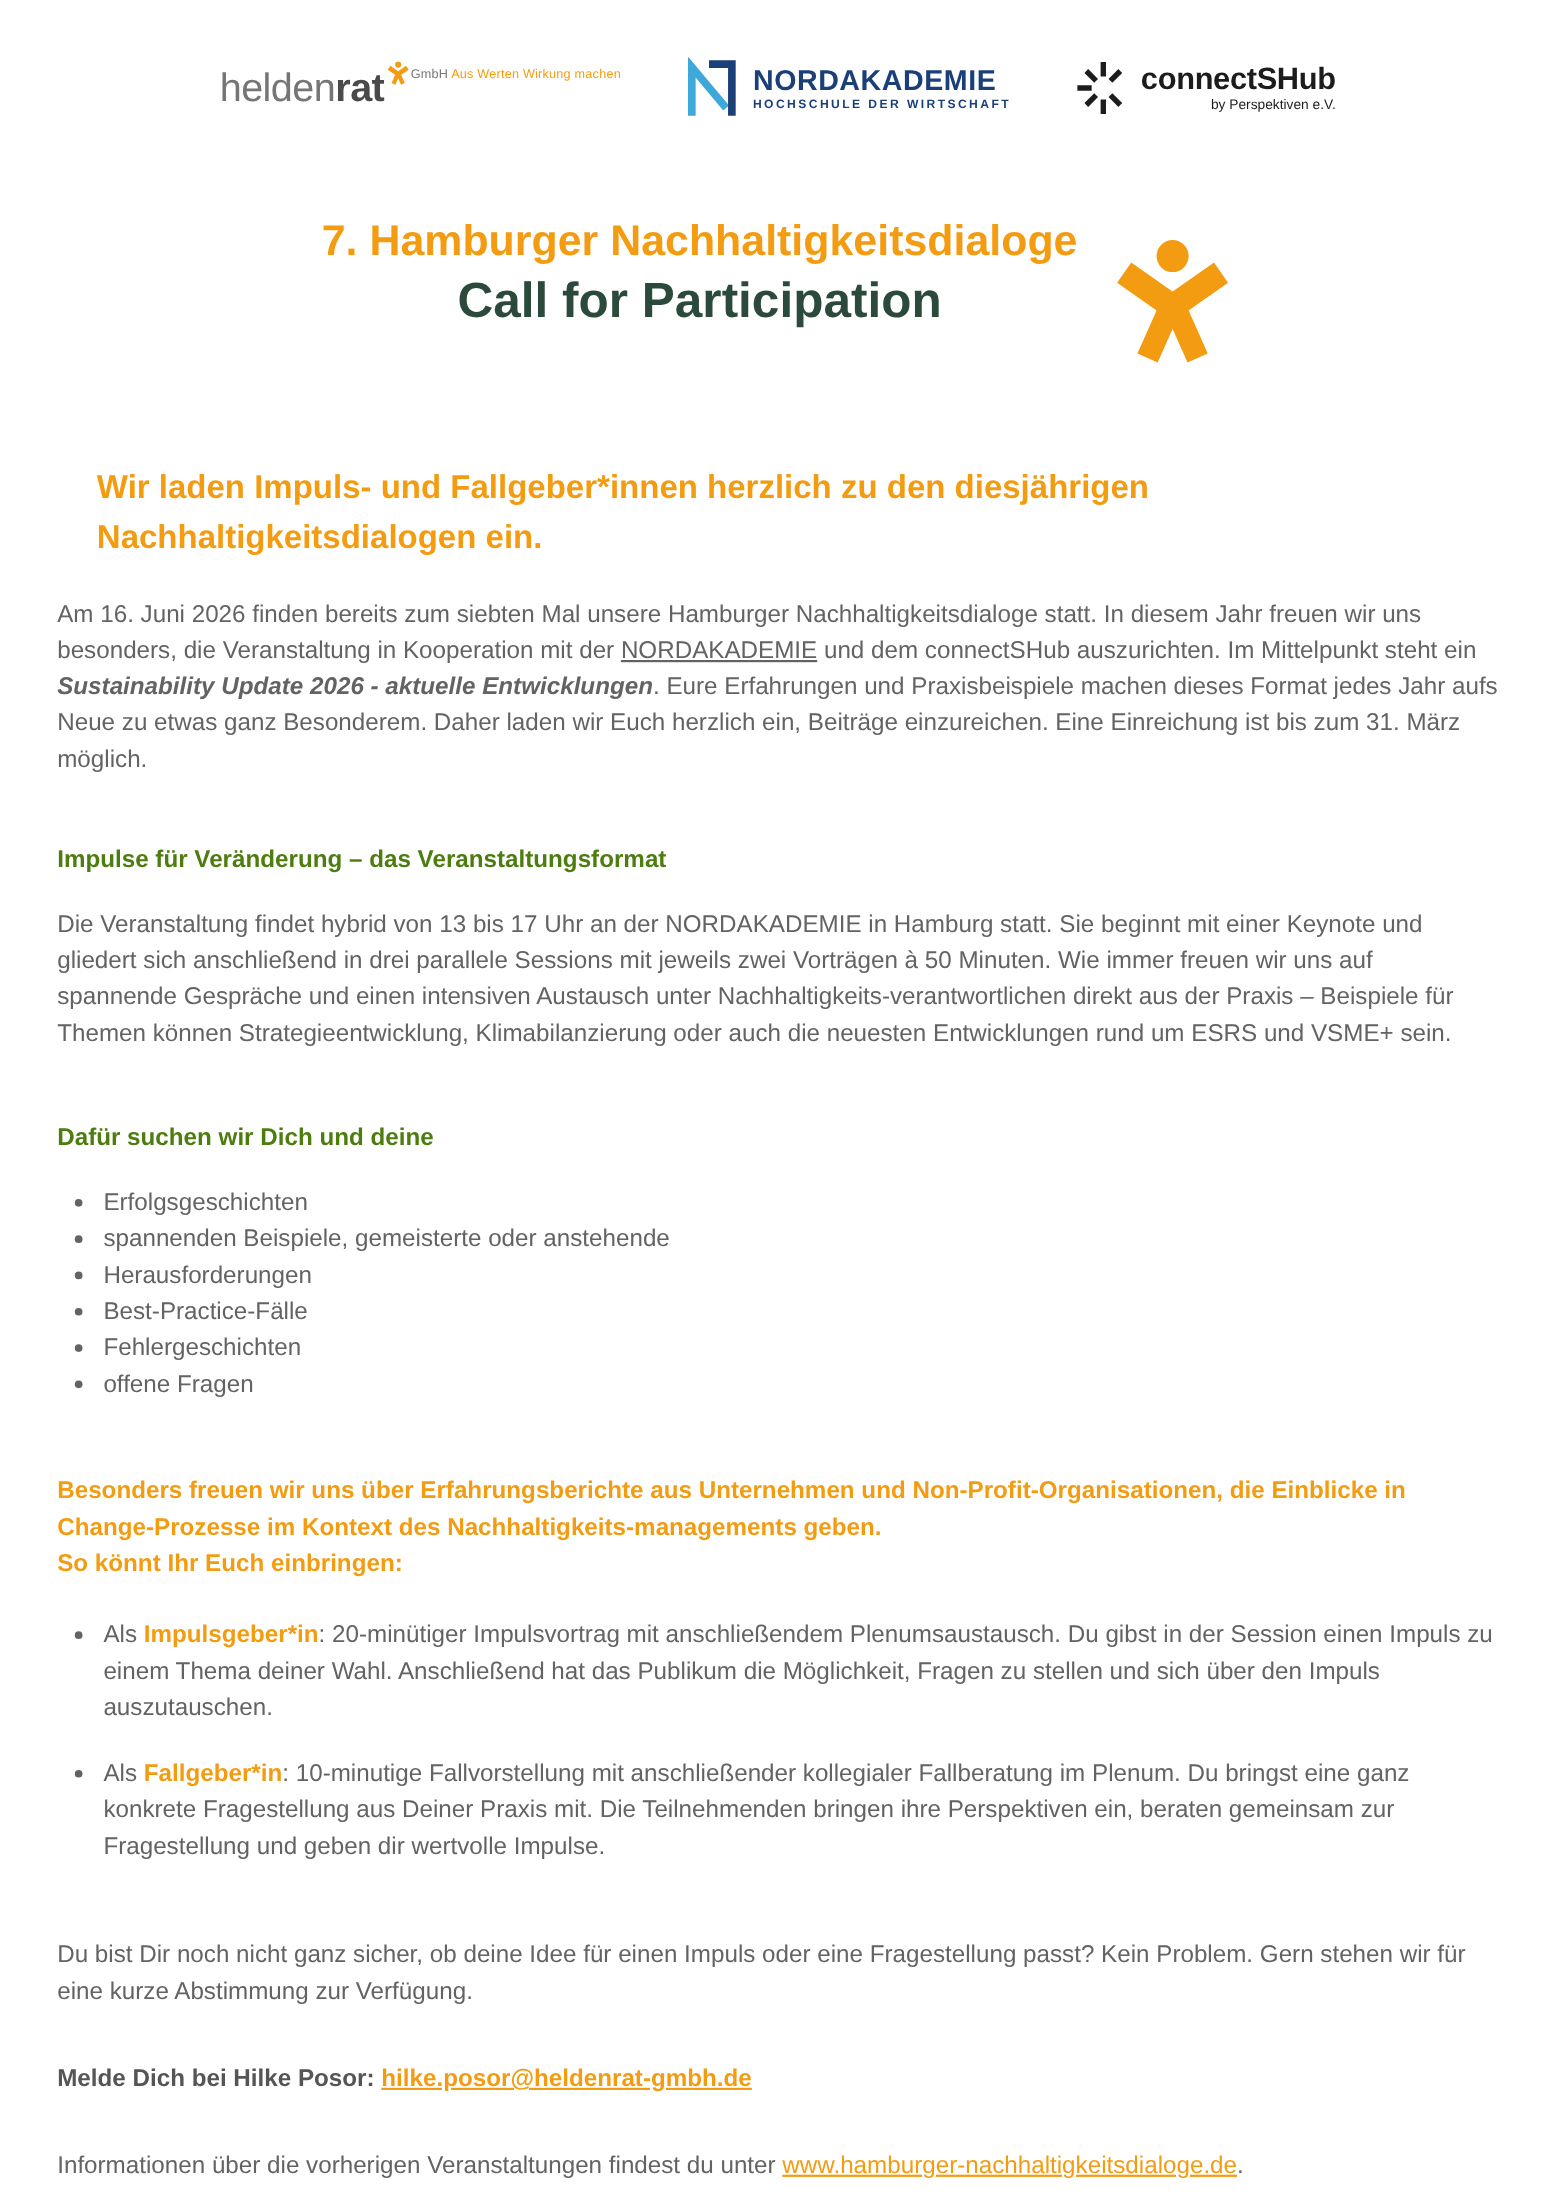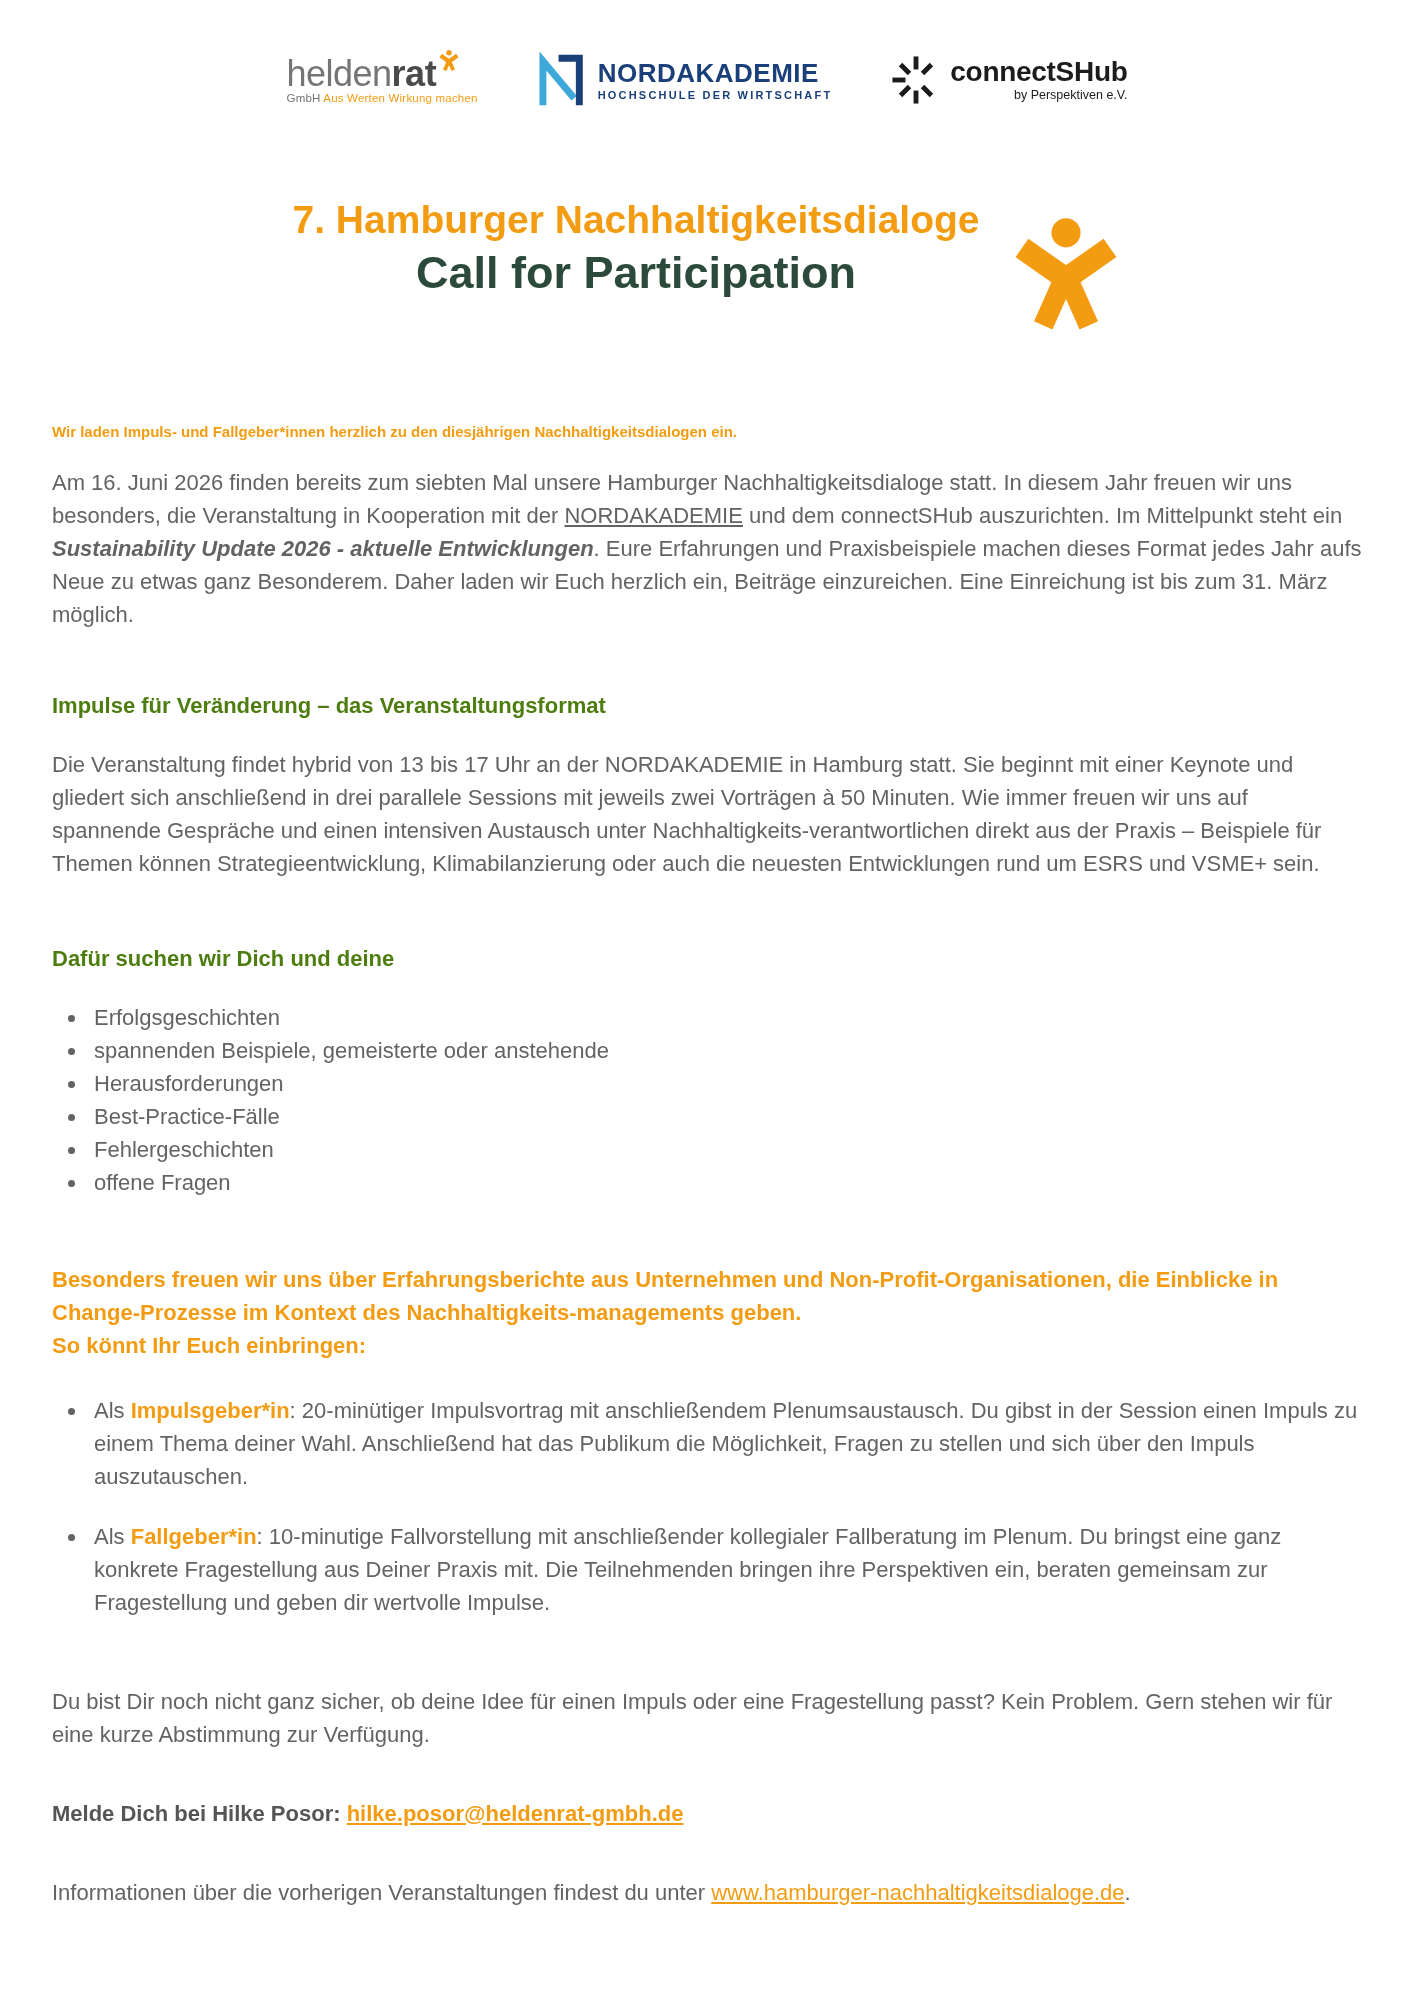--- a/index.html
+++ b/index.html
@@ -5,21 +5,21 @@
   html,body{margin:0;padding:0;background:#e8e8e8;}
   .page{
     width:1414px;height:2000px;background:#ffffff;margin:0 auto;
     font-family:"Liberation Sans","DejaVu Sans",sans-serif;
     color:#636363;overflow:hidden;position:relative;box-sizing:border-box;
   }
   
   .logos{padding-top:38px;display:flex;justify-content:center;align-items:center;gap:58px;height:84px;}
   .logo{display:flex;align-items:center;}
   
-  .heldenrat{flex-direction:column;align-items:flex-start;}
+  .heldenrat{flex-direction:row;align-items:flex-start;}
   .hr-main{display:flex;align-items:flex-start;line-height:1;}
   .hr-light{font-size:36px;font-weight:400;color:#757575;letter-spacing:-0.5px;}
   .hr-bold{font-size:36px;font-weight:700;color:#4a4a4a;letter-spacing:-0.5px;}
   .hr-star{width:22px;height:22px;margin-left:2px;margin-top:-6px;}
   .hr-sub{font-size:11.5px;margin-top:0;letter-spacing:0.2px;}
   .hr-gmbh{color:#757575;}
   .hr-claim{color:#f39c12;}
   
   .nord{gap:10px;}
   .nord-icon{width:52px;height:56px;}
@@ -33,21 +33,21 @@
   
   .title-block{margin-top:62px;display:flex;justify-content:center;align-items:flex-end;gap:30px;}
   .titles{text-align:center;}
   .t1{margin:0;font-size:39px;line-height:1.25;font-weight:700;color:#f39c12;}
   .t2{margin:0;font-size:45px;line-height:1.25;font-weight:700;color:#2c4a3b;}
   .person-icon{width:112px;height:117px;transform:translateY(34px);flex:0 0 auto;}
   
   .content{padding:0 52px;}
   .body-p{margin:0;font-size:22px;line-height:1.5;color:#636363;}
   .orange-bold{color:#f39c12;font-weight:700;}
-  .lead{margin-top:120px;font-size:15px;line-height:1.5;}
+  .lead{margin-top:120px;font-size:30px;line-height:1.5;margin-left:36px;}
   .p1{margin-top:22px;}
   .plain-link{color:#636363;text-decoration:underline;cursor:pointer;}
   .bi{font-weight:700;font-style:italic;}
   .orange-h{margin:0;margin-top:58px;font-size:22px;line-height:1.5;font-weight:700;color:#4d7c0f;}
   .h-seek{margin-top:62px;}
   .p2{margin-top:26px;}
   .bullets{margin:0;margin-top:26px;padding-left:36px;}
   .bullets li{font-size:22px;line-height:1.5;color:#636363;padding-left:6px;}
   .highlight{margin:0;margin-top:64px;font-size:22px;line-height:1.5;}
   .highlight span{display:block;}

